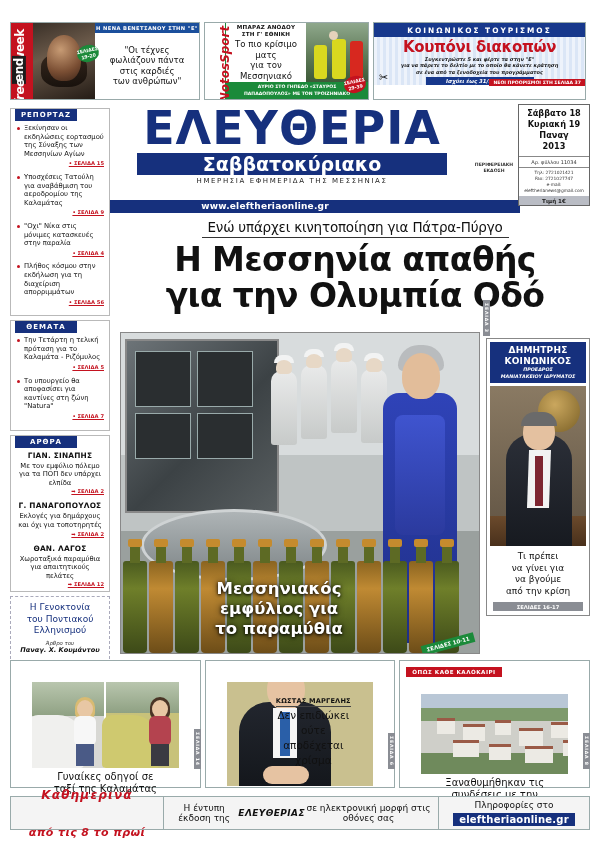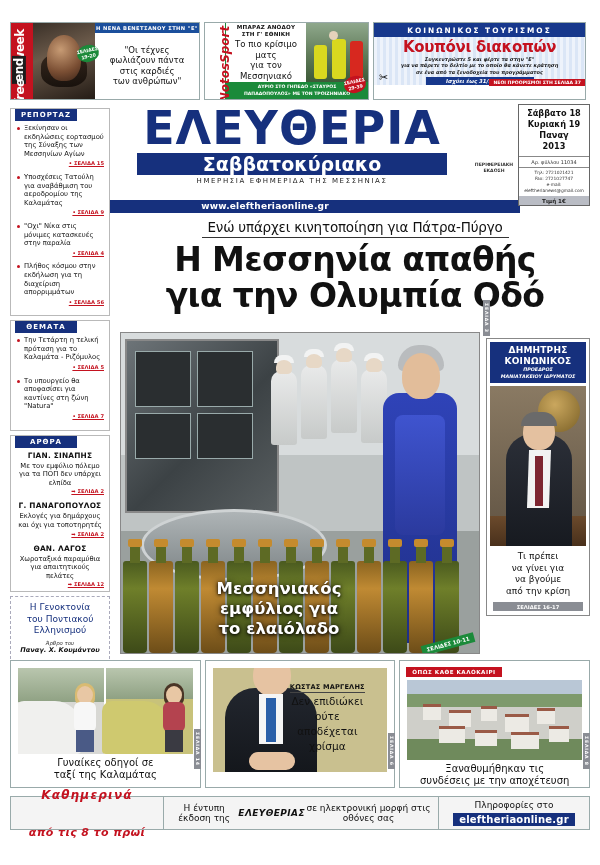--- a/index.html
+++ b/index.html
@@ -130,21 +130,21 @@
   .rb-photo .hair{position:absolute;left:31px;bottom:120px;width:36px;height:14px;border-radius:18px 18px 0 0;background:#6a6a6a;}
   .rb-photo .shirt{position:absolute;left:38px;bottom:38px;width:22px;height:58px;background:#f2f2f2;transform:skewX(-2deg);}
   .rb-photo .tie{position:absolute;left:45px;bottom:40px;width:8px;height:50px;background:#7d2530;}
   .rb-photo .disc{position:absolute;right:6px;top:4px;width:42px;height:42px;border-radius:50%;background:radial-gradient(circle at 40% 35%,#caa75e,#7a6026);}
   .rb-photo .desk{position:absolute;left:0;right:0;bottom:0;height:30px;background:linear-gradient(#6b4a2c,#49301b);}
   .rb-cap{font-size:9px;line-height:11.5px;text-align:center;color:#111;padding:5px 1px 3px 1px;}
   .rb-pg{background:#8a8d94;color:#fff;text-align:center;font-size:5.2px;font-weight:bold;padding:1.5px 0;margin:2px 3px 1px 3px;}
 
   
   .bottom{position:absolute;left:10px;top:660px;width:580px;height:128px;display:flex;gap:4px;}
-  .bp{flex:1;border:1px solid #9aa;box-sizing:border-box;position:relative;background:#fff;padding:7px;}
+  .bp{flex:1;border:1px solid #9aa;box-sizing:border-box;position:relative;background:#fff;padding:21px;}
   .bp-img{height:86px;display:flex;gap:2px;overflow:hidden;}
   .bp-cap{font-size:10px;line-height:12px;text-align:center;color:#111;padding-top:3px;}
   .taxi1{flex:1;background:linear-gradient(#b9c6ae,#8fa183 40%,#d8d8d4 40%);position:relative;}
   .taxi2{flex:1;background:linear-gradient(#b9c6ae,#8fa183 36%,#c8c27a 36%);position:relative;}
   .car{position:absolute;left:-4px;bottom:0;width:78%;height:62%;background:#f0f0ee;border-radius:10px 26px 4px 4px;}
   .car.green{background:#cfc96f;}
   .woman{position:absolute;right:6px;bottom:2px;width:26px;height:66px;}
   .woman .wh{position:absolute;left:5px;top:0;width:16px;height:18px;border-radius:50%;background:#e8c7a4;}
   .woman .wb{position:absolute;left:2px;top:16px;width:22px;height:30px;background:#f7f7f7;border-radius:6px;}
   .woman .wl{position:absolute;left:4px;top:44px;width:18px;height:22px;background:#4a5a86;}
@@ -402,21 +402,21 @@
         <div class="btl" style="left:210px;bottom:0;"></div>
         <div class="btl amber" style="left:236px;bottom:0;"></div>
         <div class="btl" style="left:262px;bottom:0;"></div>
         <div class="btl amber" style="left:288px;bottom:0;"></div>
         <div class="btl" style="left:314px;bottom:0;"></div>
       </div>
     </div>
     <div class="cap-overlay">
       <div>Μεσσηνιακός</div>
       <div>εμφύλιος για</div>
-      <div>το ελαιόλαδο</div>
+      <div>το παραμύθια</div>
     </div>
     <div class="mp-badge">ΣΕΛΙΔΕΣ 10-11</div>
   </div>
 
   <div class="rightbox">
     <div class="rb-head">
       <div class="rb-name">ΔΗΜΗΤΡΗΣ</div>
       <div class="rb-name">ΚΟΙΝΩΝΙΚΟΣ</div>
       <div class="rb-role">ΠΡΟΕΔΡΟΣ</div>
       <div class="rb-role">ΜΑΝΙΑΤΑΚΕΙΟΥ ΙΔΡΥΜΑΤΟΣ</div>

